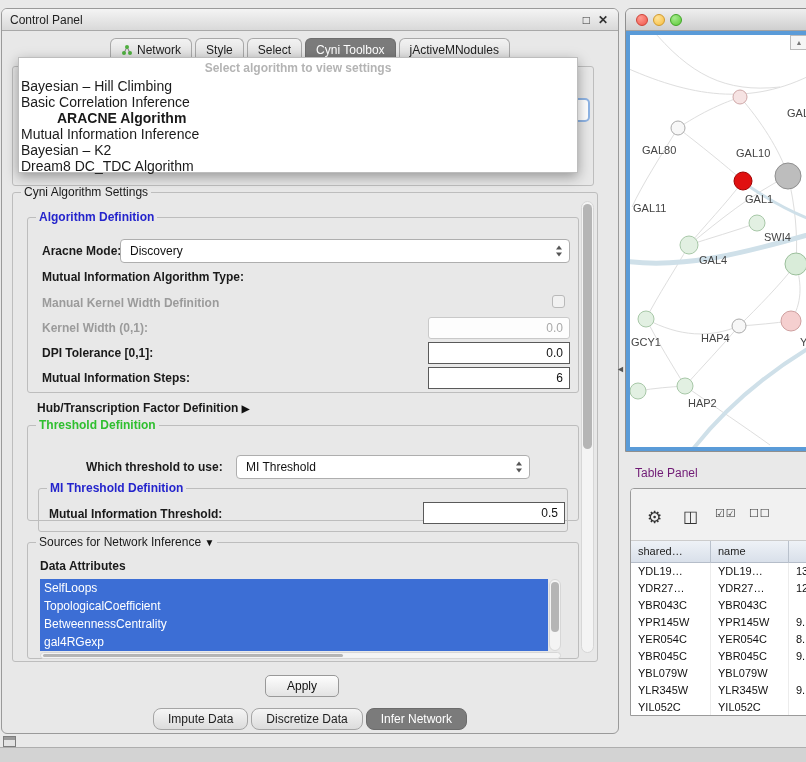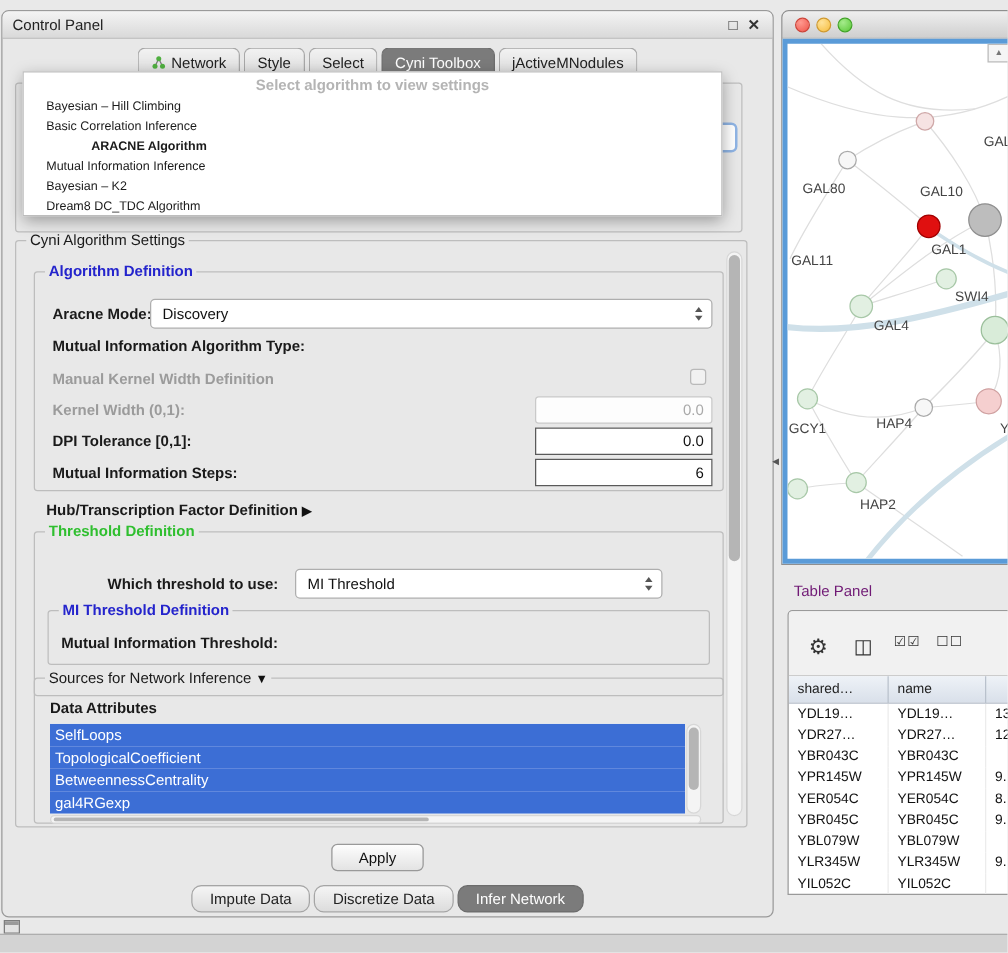--- a/index.html
+++ b/index.html
@@ -32,21 +32,21 @@
     border-radius:6px 6px 0 0; display:flex; align-items:center; gap:4px; white-space:nowrap;
   }
   .tab.selected { background:#7b7b7b; color:#fff; border-color:#6e6e6e; }
   
   .algo-popup {
     position:absolute; left:16px; top:48px; width:560px; height:116px;
     background:#fff; border:1px solid #bdbdbd; box-shadow:0 4px 12px rgba(0,0,0,0.35);
     z-index:20; padding-top:2px;
   }
   .algo-popup .placeholder { text-align:center; color:#b4b4b4; font-size:12px; height:18px; line-height:16px;font-weight:bold; }
-  .algo-popup .opt { font-size:10px; line-height:16px; padding-left:18px; white-space:nowrap; }
+  .algo-popup .opt { font-size:14px; line-height:16px; padding-left:2px; white-space:nowrap; }
   .algo-popup .opt.selected { font-weight:bold;margin-left:36px; }
   
   .hidden-group { position:absolute; left:10px; top:57px; width:582px; height:120px; border:1px solid #bdbdbd; border-radius:3px; z-index:1; }
   .combo-remnant { position:absolute; left:548px; top:89px; width:40px; height:24px; background:#fff; border:2px solid #8fb4e4; border-radius:5px; z-index:2; }
   
   .gbox { position:absolute; border:1px solid #bdbdbd; border-radius:3px; }
   .gtitle { position:absolute; top:-8px; left:8px; background:#e8e8e8; padding:0 3px; font-size:12px; line-height:14px; white-space:nowrap; }
   .gtitle.blue { color:#2424cc; font-weight:bold; }
   .gtitle.green { color:#2fbf2f; font-weight:bold; }
   .lbl { position:absolute; font-size:12px; font-weight:bold; color:#1a1a1a; white-space:nowrap; line-height:18px; }
@@ -202,32 +202,33 @@
 
       <div class="lbl" style="left:14px; top:151px;">Mutual Information Steps:</div>
       <input class="field" style="left: 400px; top: 149px; width: 142px; height: 22px;" readonly="" value="6">
     </div>
 
     <div class="lbl" style="left:24px; top:206px;">
       <span>Hub/Transcription Factor Definition</span>
       <span class="expand-arrow">▶</span>
     </div>
 
-    <div class="gbox" style="left:14px; top:232px; width:552px; height:132px;padding-left:14px;">
+    <div class="gbox" style="left:14px; top:232px; width:552px; height:96px;padding-left:14px;">
       <div class="gtitle green">Threshold Definition</div>
 
       <div class="lbl" style="left:58px; top:32px;">Which threshold to use:</div>
       <div class="combo" style="left:208px; top:29px; width:294px; height:24px;">
         <span>MI Threshold</span>
         <span class="stepper"></span>
       </div>
 
       <div class="gbox" style="left:10px; top:62px; width:530px; height:44px;">
         <div class="gtitle blue">MI Threshold Definition</div>
         <div class="lbl" style="left:10px; top:16px;">Mutual Information Threshold:</div>
+        <input class="field" style="left: 384px; top: 13px; width: 142px; height: 22px;" readonly="" value="0.5">
       </div>
     </div>
 
     <div class="gbox" style="left:14px; top:349px; width:552px; height:117px;">
       <div class="gtitle">
         <span>Sources for Network Inference</span>
         <span class="expand-arrow">▼</span>
       </div>
 
       <div class="lbl" style="left:12px; top:14px;">Data Attributes</div>

